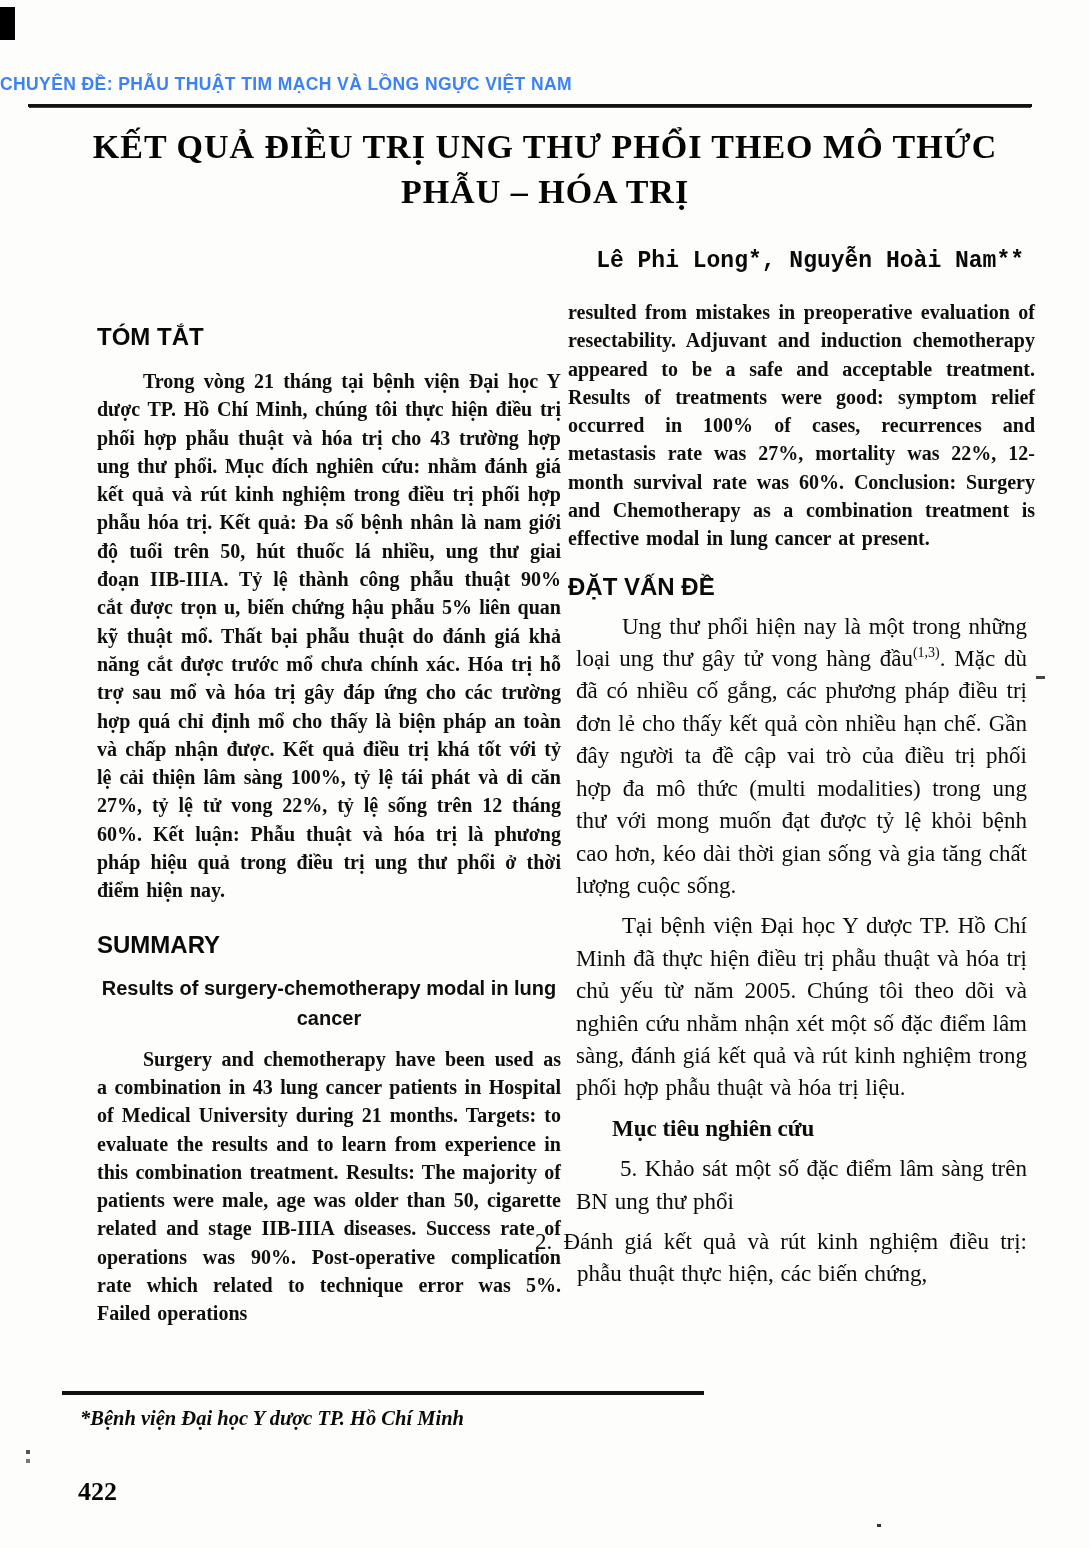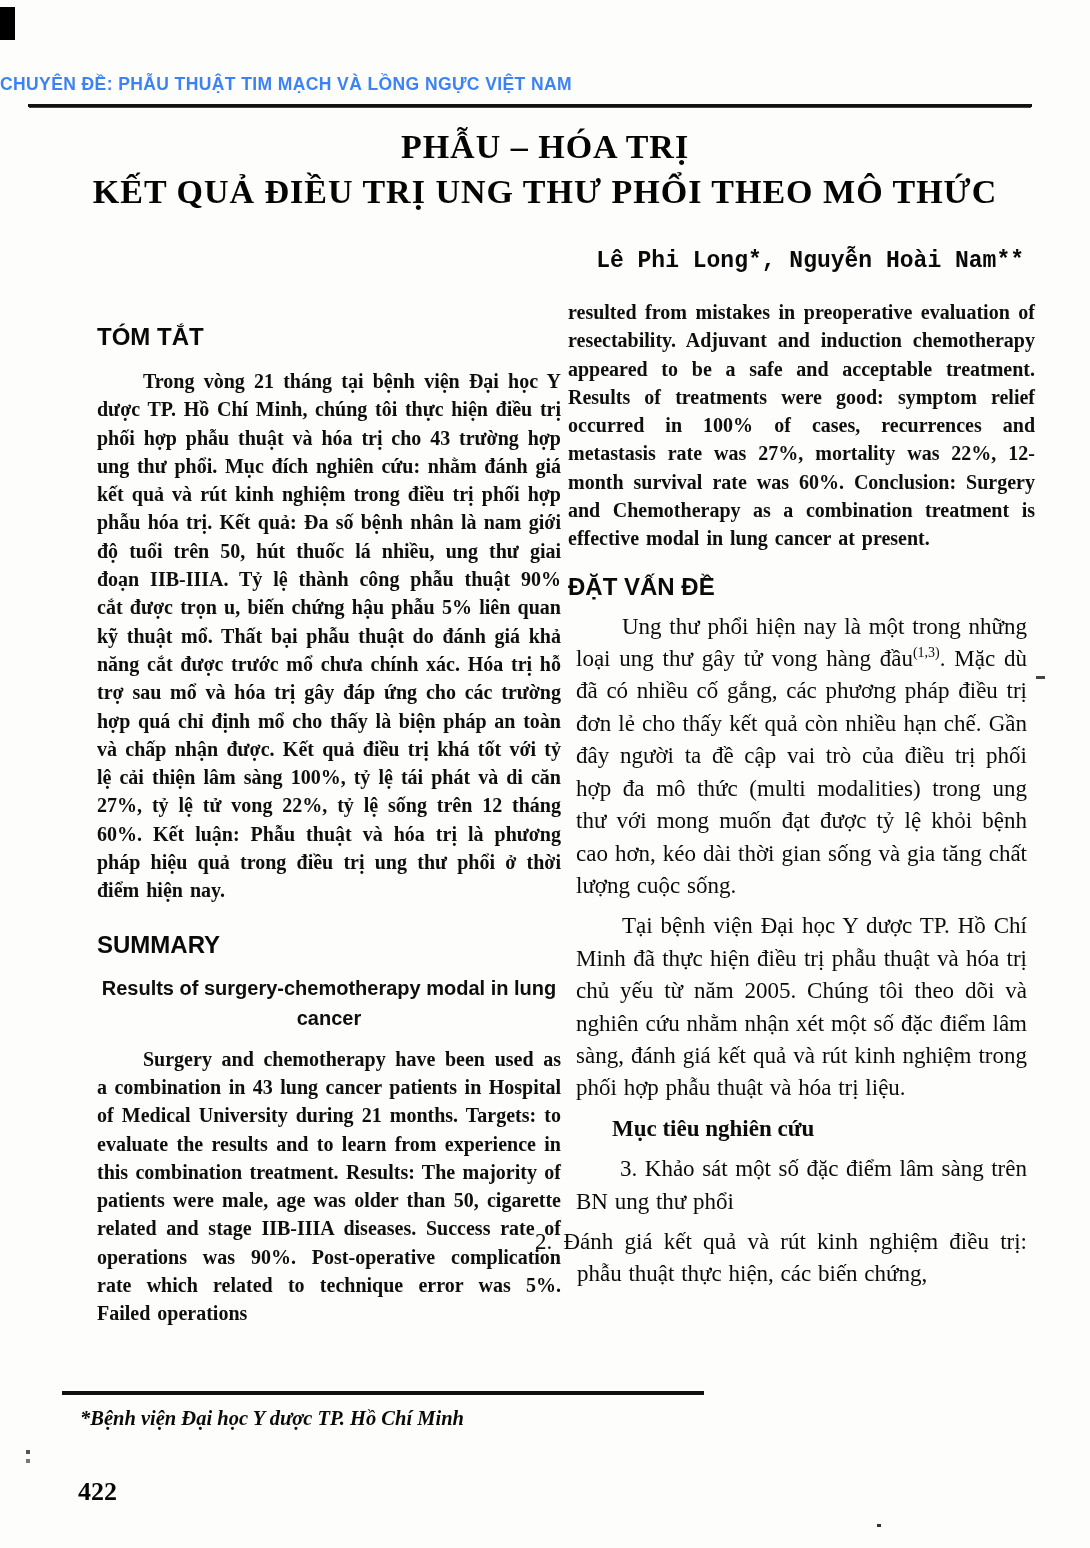--- a/index.html
+++ b/index.html
@@ -93,22 +93,22 @@
 <div class="corner-bar"></div>
 <div class="speck-a1"></div>
 <div class="speck-a2"></div>
 <div class="speck-b"></div>
 <div class="speck-c"></div>
 
 <div class="running-head">CHUYÊN ĐỀ: PHẪU THUẬT TIM MẠCH VÀ LỒNG NGỰC VIỆT NAM</div>
 <div class="head-rule"></div>
 
 <div class="title-block">
+  <div class="title-line">KẾT QUẢ ĐIỀU TRỊ UNG THƯ PHỔI THEO MÔ THỨC</div>
   <div class="title-line">PHẪU – HÓA TRỊ</div>
-  <div class="title-line">KẾT QUẢ ĐIỀU TRỊ UNG THƯ PHỔI THEO MÔ THỨC</div>
 </div>
 
 <div class="authors-line">Lê Phi Long*, Nguyễn Hoài Nam**</div>
 
 <div class="col col-left">
   <div class="sec-head">TÓM TẮT</div>
   <p class="body-sans indent">Trong vòng 21 tháng tại bệnh viện Đại học Y dược TP. Hồ Chí Minh, chúng tôi thực hiện điều trị phối hợp phẫu thuật và hóa trị cho 43 trường hợp ung thư phổi. Mục đích nghiên cứu: nhằm đánh giá kết quả và rút kinh nghiệm trong điều trị phối hợp phẫu hóa trị. Kết quả: Đa số bệnh nhân là nam giới độ tuổi trên 50, hút thuốc lá nhiều, ung thư giai đoạn IIB-IIIA. Tỷ lệ thành công phẫu thuật 90% cắt được trọn u, biến chứng hậu phẫu 5% liên quan kỹ thuật mổ. Thất bại phẫu thuật do đánh giá khả năng cắt được trước mổ chưa chính xác. Hóa trị hỗ trợ sau mổ và hóa trị gây đáp ứng cho các trường hợp quá chỉ định mổ cho thấy là biện pháp an toàn và chấp nhận được. Kết quả điều trị khá tốt với tỷ lệ cải thiện lâm sàng 100%, tỷ lệ tái phát và di căn 27%, tỷ lệ tử vong 22%, tỷ lệ sống trên 12 tháng 60%. Kết luận: Phẫu thuật và hóa trị là phương pháp hiệu quả trong điều trị ung thư phổi ở thời điểm hiện nay.</p>
 
   <div class="sec-head mt">SUMMARY</div>
   <div class="summary-subtitle">Results of surgery-chemotherapy modal in lung cancer</div>
@@ -118,21 +118,21 @@
 <div class="col col-right">
   <p class="body-sans">resulted from mistakes in preoperative evaluation of resectability. Adjuvant and induction chemotherapy appeared to be a safe and acceptable treatment. Results of treatments were good: symptom relief occurred in 100% of cases, recurrences and metastasis rate was 27%, mortality was 22%, 12-month survival rate was 60%. Conclusion: Surgery and Chemotherapy as a combination treatment is effective modal in lung cancer at present.</p>
 
   <div class="sec-head intro-head">ĐẶT VẤN ĐỀ</div>
 
   <p class="body-serif indent"><span>Ung thư phổi hiện nay là một trong những loại ung thư gây tử vong hàng đầu</span><sup>(1,3)</sup><span>. Mặc dù đã có nhiều cố gắng, các phương pháp điều trị đơn lẻ cho thấy kết quả còn nhiều hạn chế. Gần đây người ta đề cập vai trò của điều trị phối hợp đa mô thức (multi modalities) trong ung thư với mong muốn đạt được tỷ lệ khỏi bệnh cao hơn, kéo dài thời gian sống và gia tăng chất lượng cuộc sống.</span></p>
 
   <p class="body-serif indent">Tại bệnh viện Đại học Y dược TP. Hồ Chí Minh đã thực hiện điều trị phẫu thuật và hóa trị chủ yếu từ năm 2005. Chúng tôi theo dõi và nghiên cứu nhằm nhận xét một số đặc điểm lâm sàng, đánh giá kết quả và rút kinh nghiệm trong phối hợp phẫu thuật và hóa trị liệu.</p>
 
   <div class="objectives-head">Mục tiêu nghiên cứu</div>
-  <p class="body-serif objective-1">3. Khảo sát một số đặc điểm lâm sàng trên BN ung thư phổi</p>
+  <p class="body-serif objective-1">5. Khảo sát một số đặc điểm lâm sàng trên BN ung thư phổi</p>
   <p class="body-serif objective-2">2. Đánh giá kết quả và rút kinh nghiệm điều trị: phẫu thuật thực hiện, các biến chứng,</p>
 </div>
 
 <div class="foot-rule"></div>
 <div class="footnotes">
   <div>*Bệnh viện Đại học Y dược TP. Hồ Chí Minh</div>
 </div>
 <div class="page-number">422</div>
 
 </body></html>

